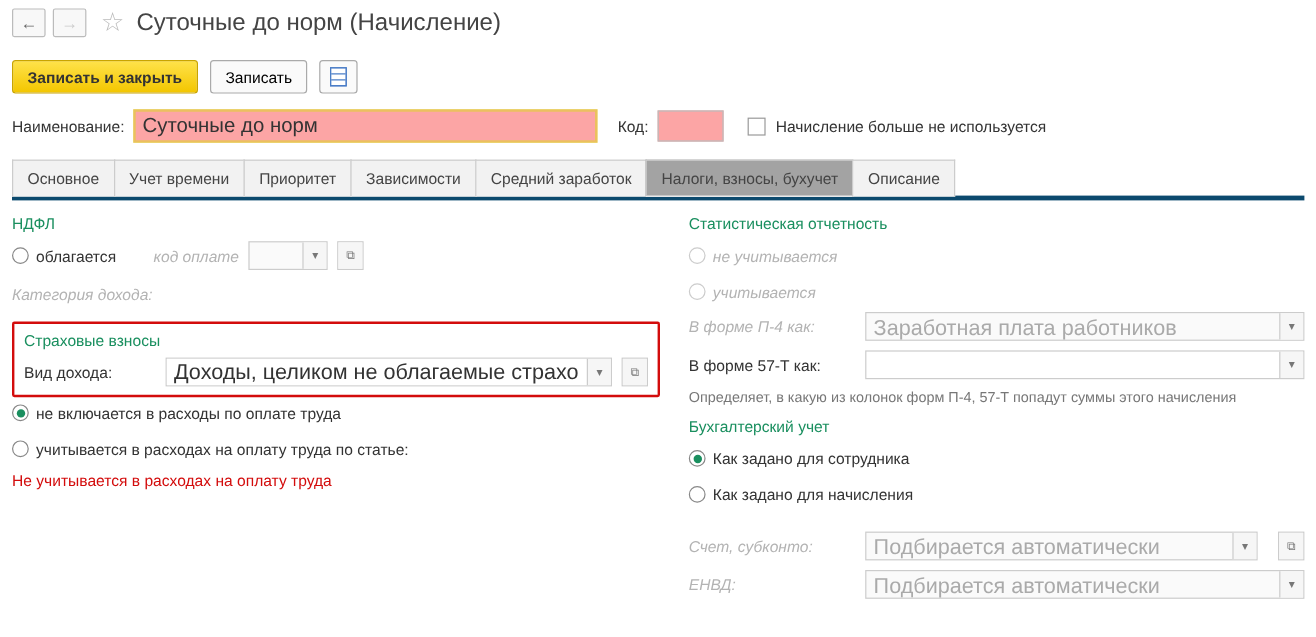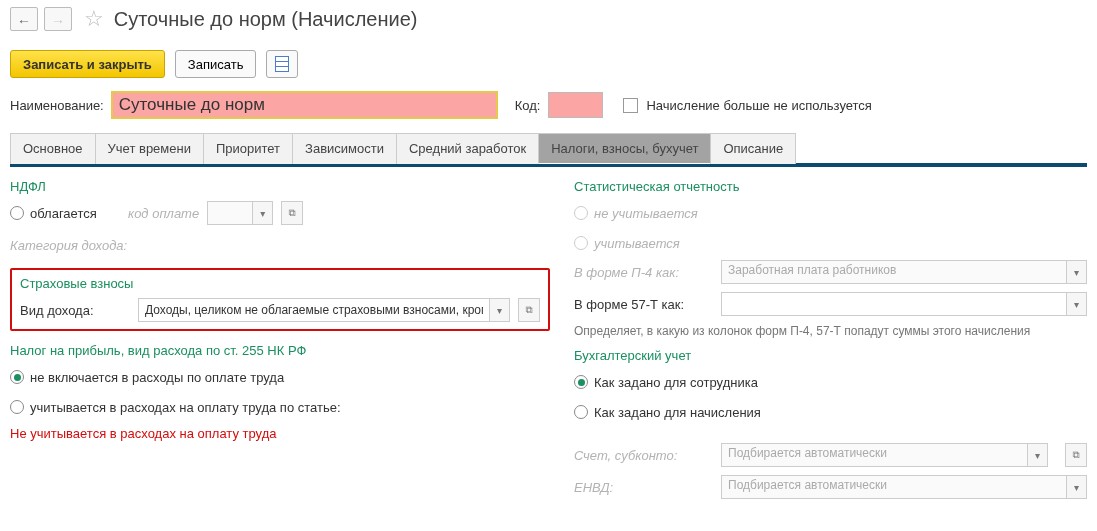--- a/index.html
+++ b/index.html
@@ -64,21 +64,21 @@
     display: inline-flex; align-items: center; justify-content: center; background: #fff;
   }
   .radio.selected::after { content:""; width:7px; height:7px; border-radius:50%; background:#1a8f5f; }
   .radio.disabled { border-color: #ccc; }
   .muted { color: #b3b3b3; font-style: italic; }
   .field-like {
     display: inline-flex; border: 1px solid #ccc; height: 24px; background: #fff;
     align-items: stretch;
   }
   .field-like.disabled { background: #fafafa; }
-  .field-input { flex:1; padding: 2px 6px; font-size: 12px; color: #333; border: none; outline: none; min-width: 0; }
+  .field-input { flex:1; padding: 2px 6px; font-size: 18px; color: #333; border: none; outline: none; min-width: 0; }
   .field-input.placeholder { color: #aaa; }
   .field-input.disabled { background: transparent; color: #aaa; }
   .fbtn {
     width: 20px; border-left: 1px solid #ccc; display:flex; align-items:center; justify-content:center;
     font-size: 10px; color: #777; cursor: pointer; background: #f6f6f6;
   }
   .label-cell { display:inline-block; }
   .redsection {
     border: 2px solid #d30c0c; border-radius: 2px; padding: 6px 8px; margin-top: 10px;
     position: relative;
@@ -158,21 +158,20 @@
         <span class="field-like" style="flex:1; width:368px;">
           <input class="field-input" style="width: 100%;" value="Доходы, целиком не облагаемые страховыми взносами, кроме пособий за счет ФСС и денежного довольствия военнослужащих">
           <span class="fbtn">▾</span>
         </span>
         <span class="field-like" style="width:22px;">
           <span class="fbtn" style="border-left:none;width:100%;">⧉</span>
         </span>
       </div>
     </div>
 
-    <div class="section-title" style="margin-top:12px;">Налог на прибыль, вид расхода по ст. 255 НК РФ</div>
     <div class="radio-row">
       <span class="radio-wrap" style="min-width:auto;">
         <span class="radio selected"></span>
         <span>не включается в расходы по оплате труда</span>
       </span>
     </div>
     <div class="radio-row">
       <span class="radio-wrap" style="min-width:auto;">
         <span class="radio"></span>
         <span>учитывается в расходах на оплату труда по статье:</span>

